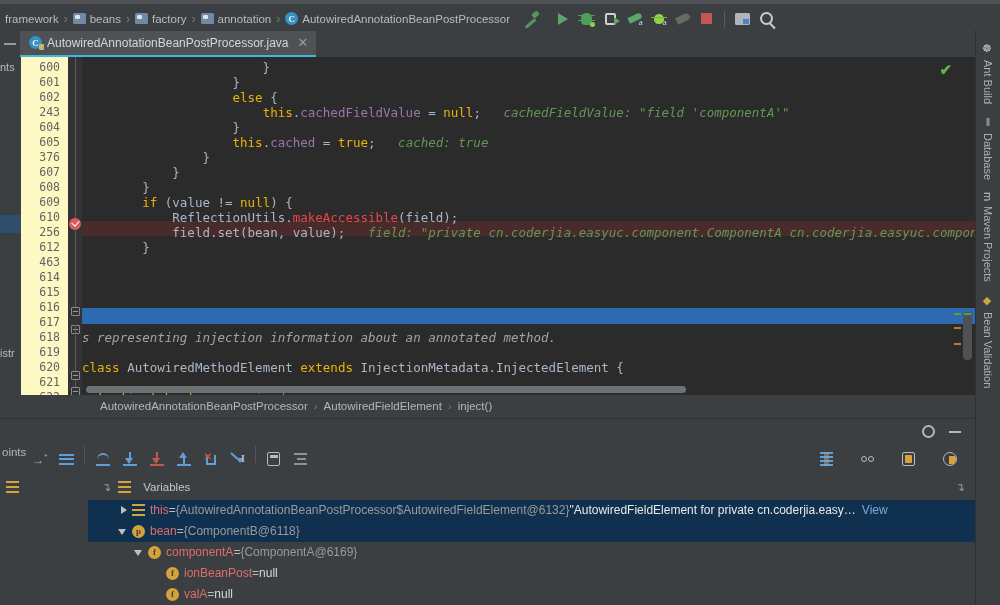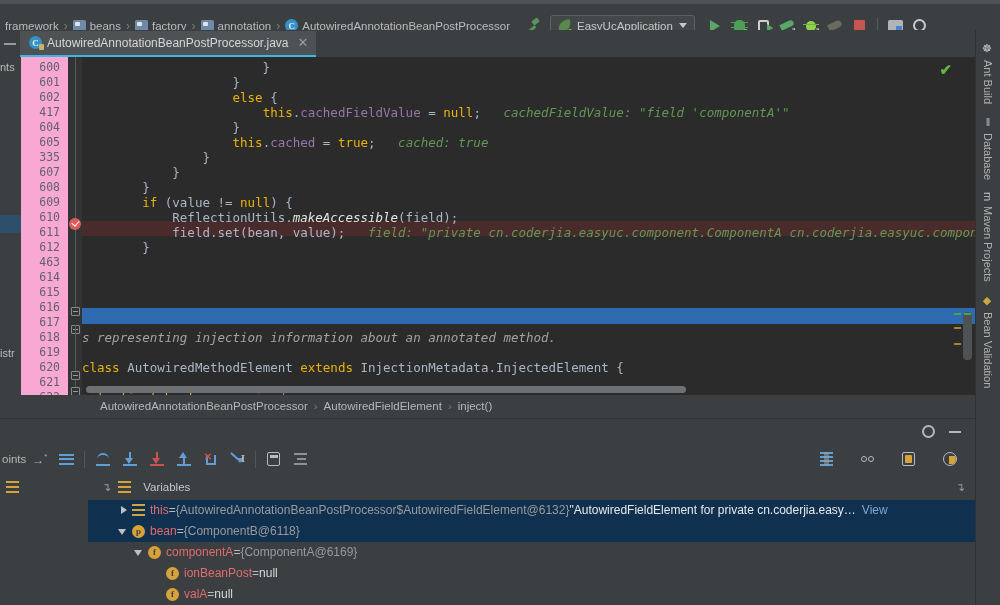--- a/index.html
+++ b/index.html
@@ -6,21 +6,21 @@
   html, body {
     width: 1000px; height: 605px;
     background: #3c3f41;
     font-family: "Liberation Sans", sans-serif;
     overflow: hidden;
   }
   body { position: relative; }
 
   
   #topbar {
-    position: absolute; top: 11px; left: 0; width: 1000px; height: 30px;
+    position: absolute; top: 4px; left: 0; width: 1000px; height: 30px;
     background: #3c3f41;
     display: flex; align-items: center;
     border-bottom: 1px solid #2b2b2b;
   }
   #topbar-sliver {
     position: absolute; top: 0; left: 0; width: 1000px; height: 4px;
     background: #4e5254; overflow: hidden;
   }
   .crumbs { display: flex; align-items: center; padding-left: 2px; height: 30px; }
   .crumb {
@@ -173,21 +173,21 @@
     background:#3c3f41; z-index:6; color:#bbb; font-size:11px;
   }
   #leftstub .lbl1 { position:absolute; top:4px; left:0px; white-space:nowrap; }
   #leftstub .lbl2 { position:absolute; top:290px; left:0px; white-space:nowrap; }
   #leftstub .selrow {
     position:absolute; left:0; top:158px; width:21px; height:18px; background:#2d4f6b;
   }
 
   #gutter {
     position:absolute; left:21px; top:0; width:47px; height:338px;
-    background:#f9a8d4; color:#606366; font-size:11.5px;
+    background:#fef9c3; color:#606366; font-size:11.5px;
     font-family:"DejaVu Sans Mono","Liberation Mono",monospace;
     text-align:right; padding-top:3px;
   }
   .lnum { height:15px; line-height:15px; padding-right:8px; }
   #folds {
     position:absolute; left:68px; top:0; width:14px; height:338px; background:#313335;
   }
   .fold-mark {
     position:absolute; left:3px; width:9px; height:9px; border:1px solid #8a8a8a;
     border-radius:1px; background:#313335;
@@ -208,21 +208,21 @@
     transform: rotate(-48deg);
   }
   #code {
     position:absolute; left:82px; top:3px; width:900px;
     font-family:"DejaVu Sans Mono","Liberation Mono",monospace;
     font-size:12.5px; line-height:15px; white-space:pre;
   }
   .cl { height:15px; line-height:15px; position:relative; color:#a9b7c6; }
   .kw { color:#eab308; }
   .fld { color:#9876aa; }
-  .mth { color:#e5e5e5; font-style:italic; }
+  .mth { color:#ef4444; }
   .cmt { color:#a3a3a3; font-style:italic; }
   .hint { color:#629755; font-style:italic; }
   .exec-line {
     position:absolute; left:0; top:164px; width:975px; height:15px;
     background:#4a2b2b; z-index:0;
   }
   .caret-line {
     position:absolute; left:0; top:251px; width:975px; height:16px;
     background:#2d6ab0; z-index:0;
   }
@@ -265,21 +265,21 @@
   .gear::after{
     content:"";position:absolute;left:2.5px;top:2.5px;width:3px;height:3px;background:#3c3f41;border-radius:50%;
   }
   .minus { width:12px;height:2px;background:#b4b8ba; }
 
   
   #debug-toolbar {
     position:absolute; top:444px; left:0; width:975px; height:30px;
     background:#3c3f41; display:flex; align-items:center;
   }
-  #dt-left { display:flex; align-items:center; gap:0px; padding-left:0px; }
+  #dt-left { display:flex; align-items:flex-start; gap:0px; padding-left:0px; }
   #dt-right { position:absolute; right:12px; display:flex; align-items:center; gap:14px; }
   .dlabel { font-size:11.5px; color:#b6b6b6; }
   .dbtn { width:27px; height:26px; display:flex; align-items:center; justify-content:center; position:relative; }
   .sep2 { width:1px; height:17px; background:#545758; margin:0 4px; }
   .hamb { width:15px; height:11px; position:relative; }
   .hamb i { position:absolute;left:0;width:15px;height:2px;background:#5f9ed6;display:block; }
   .arrow-dl { position:relative; width:14px;height:14px; }
   .arrow-dl .stem { position:absolute;left:6px;top:0;width:2px;height:8px;background:#5f9ed6; }
   .arrow-dl .head { position:absolute;left:2.5px;top:6px;width:0;height:0;
     border-left:4.5px solid transparent;border-right:4.5px solid transparent;border-top:6px solid #5f9ed6; }
@@ -417,25 +417,20 @@
       <span class="crumb">
         <span class="ic-class">C</span>
         <span>AutowiredAnnotationBeanPostProcessor</span>
       </span>
     </div>
 
   <div class="tbtn" style="margin-left:6px;">
     <span class="ic-hammer"></span>
   </div>
 
-  <div id="runconfig">
-    <span class="ic-leaf"></span>
-    <span>EasyUcApplication</span>
-    <span class="caret-down"></span>
-  </div>
 
   <div id="runtools">
     <div class="tbtn">
       <span class="tri-play"></span>
     </div>
     <div class="tbtn">
       <span class="bug">
           <i class="dot"></i>
         </span>
     </div>
@@ -479,29 +474,29 @@
   </div>
 </div>
 
 <div id="editor">
   <div class="exec-line"></div>
   <div class="caret-line"></div>
   <div id="gutter">
       <div class="lnum">600</div>
       <div class="lnum">601</div>
       <div class="lnum">602</div>
-      <div class="lnum">417</div>
+      <div class="lnum">243</div>
       <div class="lnum">604</div>
       <div class="lnum">605</div>
-      <div class="lnum">335</div>
+      <div class="lnum">376</div>
       <div class="lnum">607</div>
       <div class="lnum">608</div>
       <div class="lnum">609</div>
       <div class="lnum">610</div>
-      <div class="lnum">611</div>
+      <div class="lnum">256</div>
       <div class="lnum">612</div>
       <div class="lnum">463</div>
       <div class="lnum">614</div>
       <div class="lnum">615</div>
       <div class="lnum">616</div>
       <div class="lnum">617</div>
       <div class="lnum">618</div>
       <div class="lnum">619</div>
       <div class="lnum">620</div>
       <div class="lnum">621</div>

